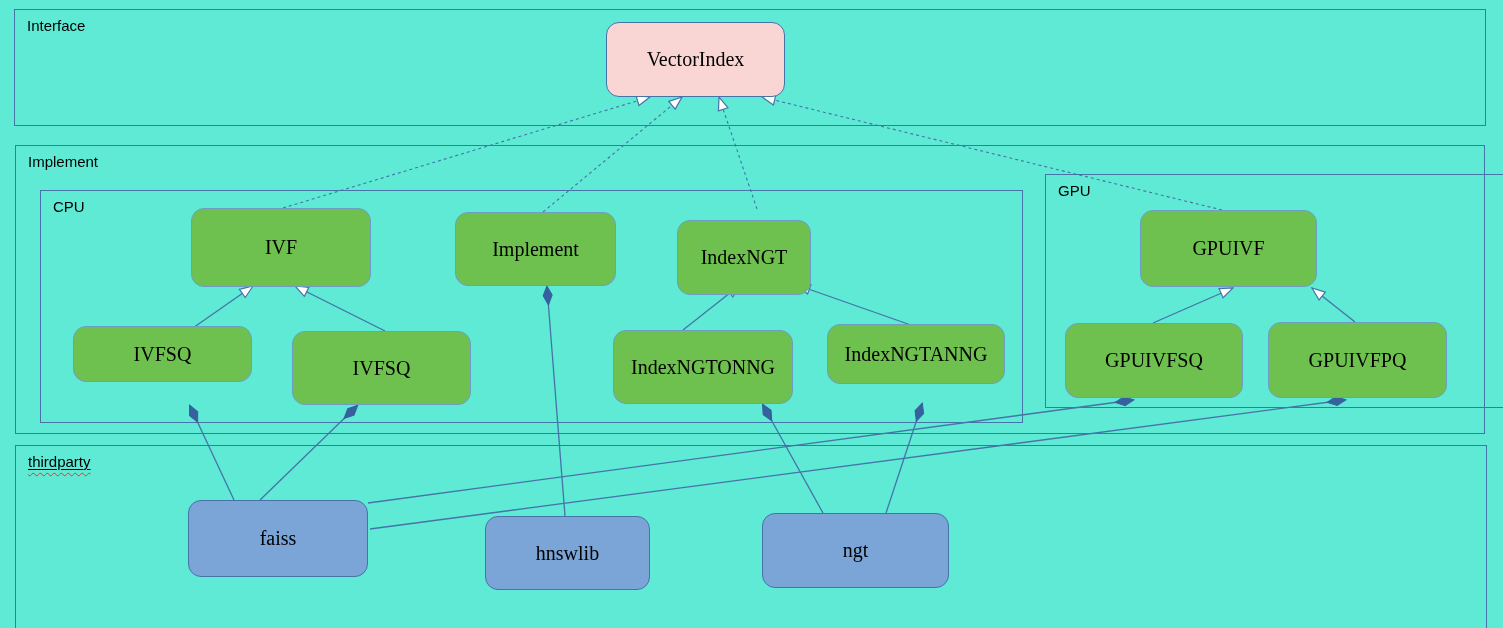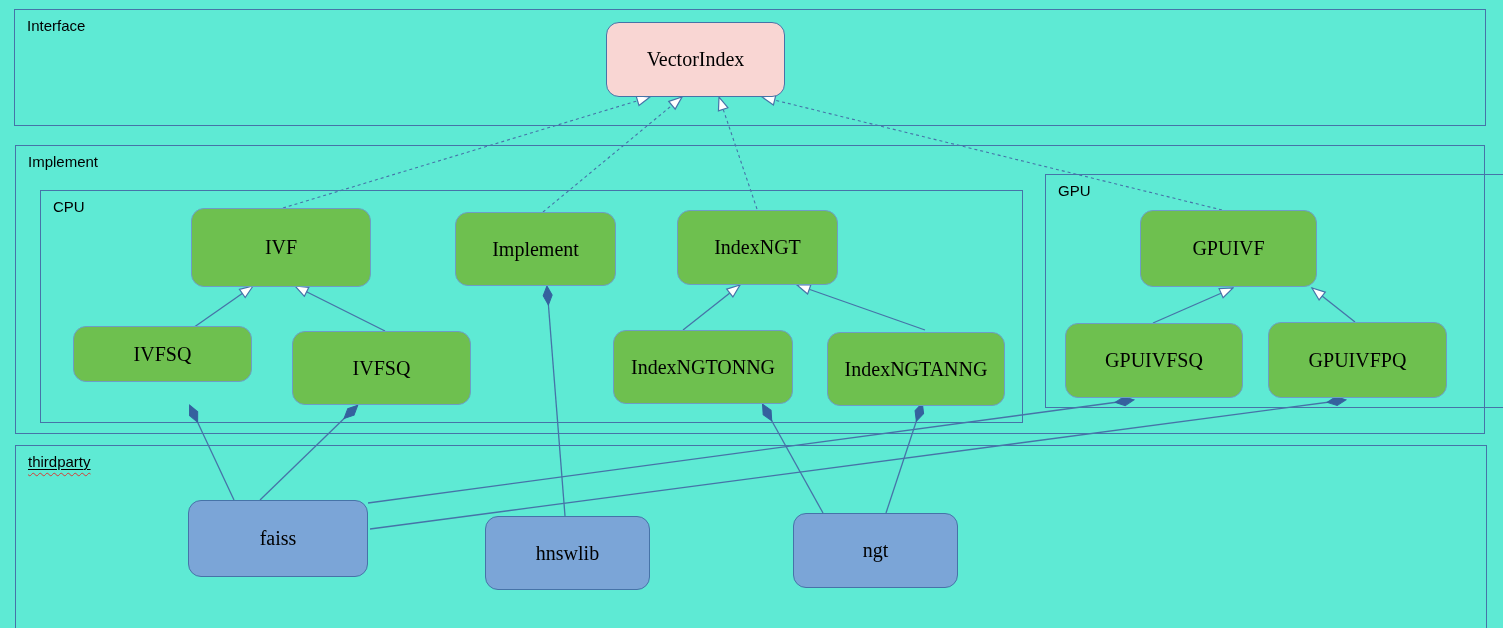--- a/index.html
+++ b/index.html
@@ -98,37 +98,37 @@
   </div>
 
   <div class="node green" style="left:191px; top:208px; width:180px; height:79px">
     <span class="node-label">IVF</span>
   </div>
 
   <div class="node green" style="left:455px; top:212px; width:161px; height:74px">
     <span class="node-label">Implement</span>
   </div>
 
-  <div class="node green" style="left:677px; top:210px; width:161px; height:75px">
+  <div class="node green" style="left:677px; top:220px; width:134px; height:75px">
     <span class="node-label">IndexNGT</span>
   </div>
 
   <div class="node green" style="left:73px; top:326px; width:179px; height:56px">
     <span class="node-label">IVFSQ</span>
   </div>
 
   <div class="node green" style="left:292px; top:331px; width:179px; height:74px">
     <span class="node-label">IVFSQ</span>
   </div>
 
   <div class="node green" style="left:613px; top:330px; width:180px; height:74px">
     <span class="node-label">IndexNGTONNG</span>
   </div>
 
-  <div class="node green" style="left:827px; top:332px; width:178px; height:74px">
+  <div class="node green" style="left:827px; top:324px; width:178px; height:60px">
     <span class="node-label">IndexNGTANNG</span>
   </div>
 
   <div class="node green" style="left:1140px; top:210px; width:177px; height:77px">
     <span class="node-label">GPUIVF</span>
   </div>
 
   <div class="node green" style="left:1065px; top:323px; width:178px; height:75px">
     <span class="node-label">GPUIVFSQ</span>
   </div>
@@ -138,17 +138,17 @@
   </div>
 
   <div class="node blue" style="left:188px; top:500px; width:180px; height:77px">
     <span class="node-label">faiss</span>
   </div>
 
   <div class="node blue" style="left:485px; top:516px; width:165px; height:74px">
     <span class="node-label">hnswlib</span>
   </div>
 
-  <div class="node blue" style="left:793px; top:513px; width:165px; height:75px">
+  <div class="node blue" style="left:762px; top:513px; width:187px; height:75px">
     <span class="node-label">ngt</span>
   </div>
 
 </div>
 
 </body></html>

